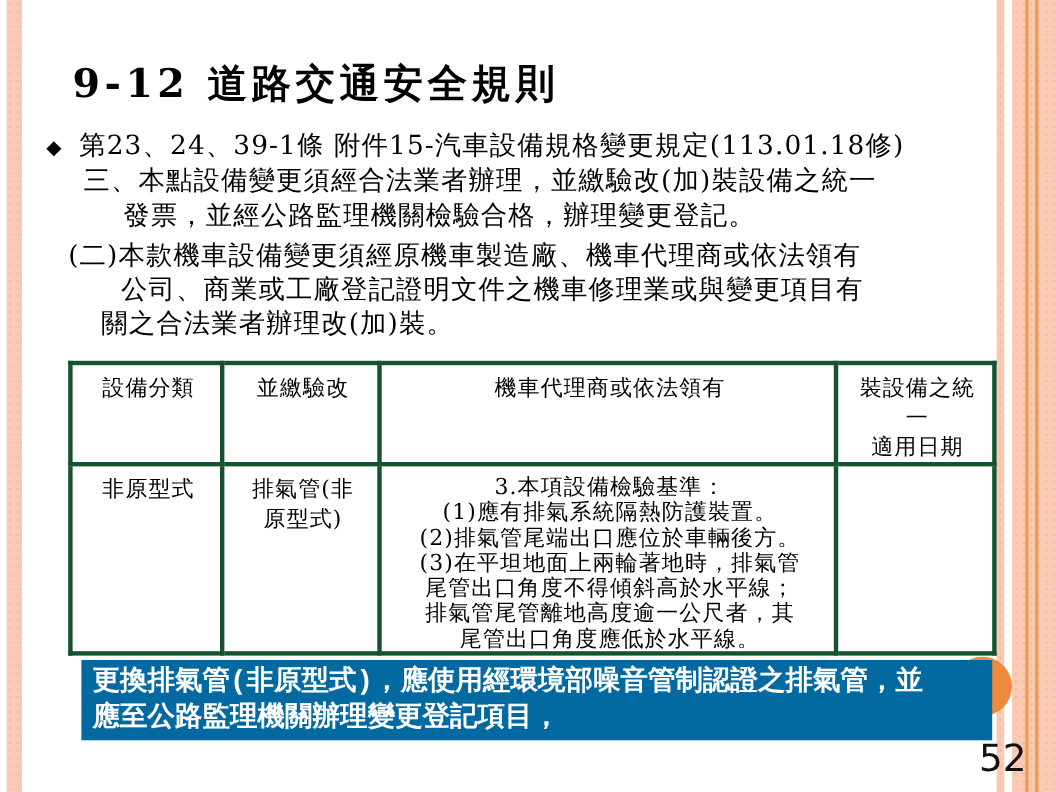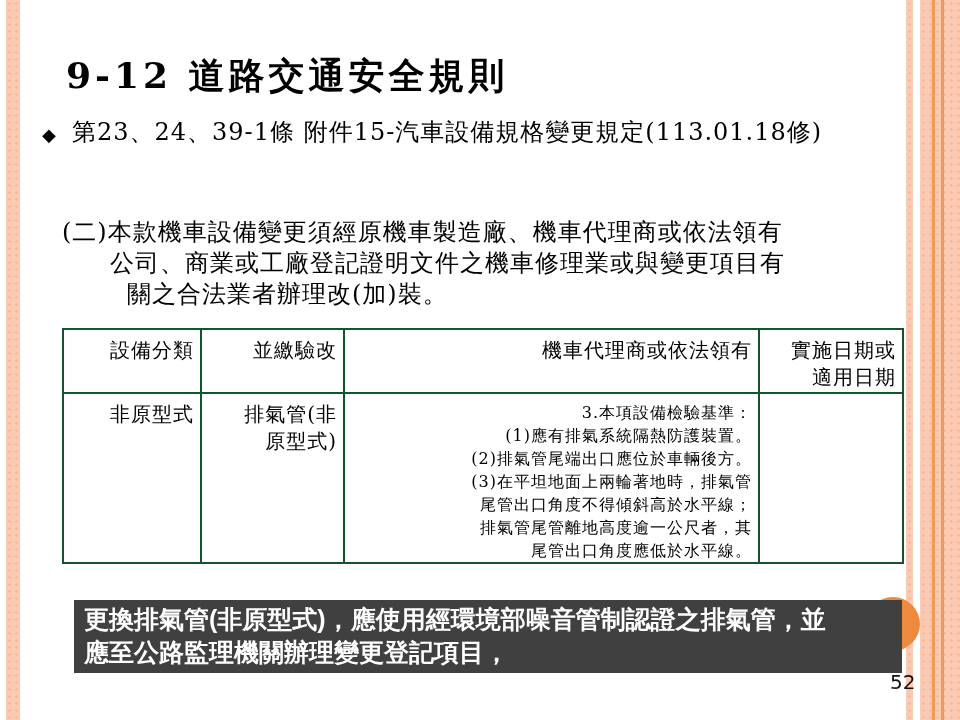--- a/index.html
+++ b/index.html
@@ -36,85 +36,87 @@
   .bullet-marker {
     position:absolute; left:42px; top:124px; font-size:18px;
     font-family:"DejaVu Sans","Liberation Sans",sans-serif;
   }
   .bl { position:absolute; font-size:24px; letter-spacing:1px; white-space:nowrap; }
   .bl1 { left:72px;  top:116px; }
   .bl2 { left:76px;  top:148px; }
   .bl3 { left:112px; top:180px; }
   .bl4 { left:62px;  top:216px; }
   .bl5 { left:110px; top:247px; }
-  .bl6 { left:127px; top:278px; }
+  .bl6 { left:92px; top:278px; }
 
   
   .spec-table {
     position:absolute; left:62px; top:328px; width:840px; height:230px;
     border-collapse:collapse; table-layout:fixed; font-size:20px;
   }
   .spec-table th, .spec-table td {
-    border:2px solid #14532d; vertical-align:top; text-align:right;
+    border:4px solid #14532d; vertical-align:top; text-align:center;
     font-weight:normal; padding:7px 6px 0 10px; letter-spacing:1px;
     overflow:hidden;
   }
   .spec-table tr.header-row { height:64px; }
   .pre { white-space:pre-line; }
-  .cell-std { font-size:16px; line-height:23px; padding-top:3px; letter-spacing:0.5px; }
+  .cell-std { font-size:20px; line-height:23px; padding-top:3px; letter-spacing:0.5px; }
 
   
   .highlight-box {
     position:absolute; left:74px; top:600px; width:828px; height:73px;
-    background:#404040; color:#ffffff; z-index:5; box-sizing:border-box;
-    font-family:Liberation Sans, sans-serif; font-weight:bold;
+    background:#0369a1; color:#ffffff; z-index:5; box-sizing:border-box;
+    font-family:Liberation Mono, monospace; font-weight:bold;
     font-size:25px; line-height:33px; padding:3px 10px;
     white-space:pre-line;
   }
 
   .page-number {
     position:absolute; left:890px; top:670px; z-index:6;
-    font-size:20px; color:#111;
+    font-size:34px; color:#111;
     font-family:"DejaVu Sans","Liberation Sans",sans-serif;
   }
 </style>
 </head>
 <body>
 
 <div class="slide">
 
   <div class="stripe stripe-left"></div>
   <div class="orange-circle"></div>
   <div class="stripe stripe-right-thin"></div>
   <div class="stripe stripe-right-band">
     <div class="band-line band-line-1"></div>
     <div class="band-line band-line-2"></div>
   </div>
 
   <h1 class="title">9-12 道路交通安全規則</h1>
 
   <span class="bullet-marker">◆</span>
   <div class="bl bl1">第23、24、39-1條 附件15-汽車設備規格變更規定(113.01.18修)</div>
+  <div class="bl bl2">三、本點設備變更須經合法業者辦理，並繳驗改(加)裝設備之統一</div>
+  <div class="bl bl3">發票，並經公路監理機關檢驗合格，辦理變更登記。</div>
   <div class="bl bl5">公司、商業或工廠登記證明文件之機車修理業或與變更項目有</div>
   <div class="bl bl4">(二)本款機車設備變更須經原機車製造廠、機車代理商或依法領有</div>
   <div class="bl bl6">關之合法業者辦理改(加)裝。</div>
 
   <table class="spec-table">
     <colgroup>
       <col style="width:138px">
       <col style="width:143px">
       <col style="width:415px">
       <col style="width:144px">
     </colgroup>
     <tbody>
       <tr class="header-row">
         <th class="pre">設備分類</th>
         <th class="pre">並繳驗改</th>
         <th class="pre">機車代理商或依法領有</th>
-        <th class="pre">實施日期或
+        <th class="pre">裝設備之統一
 適用日期</th>
       </tr>
       <tr>
         <td>非原型式</td>
         <td class="pre">排氣管(非
 原型式)</td>
         <td class="pre cell-std">3.本項設備檢驗基準：
 (1)應有排氣系統隔熱防護裝置。
 (2)排氣管尾端出口應位於車輛後方。
 (3)在平坦地面上兩輪著地時，排氣管

